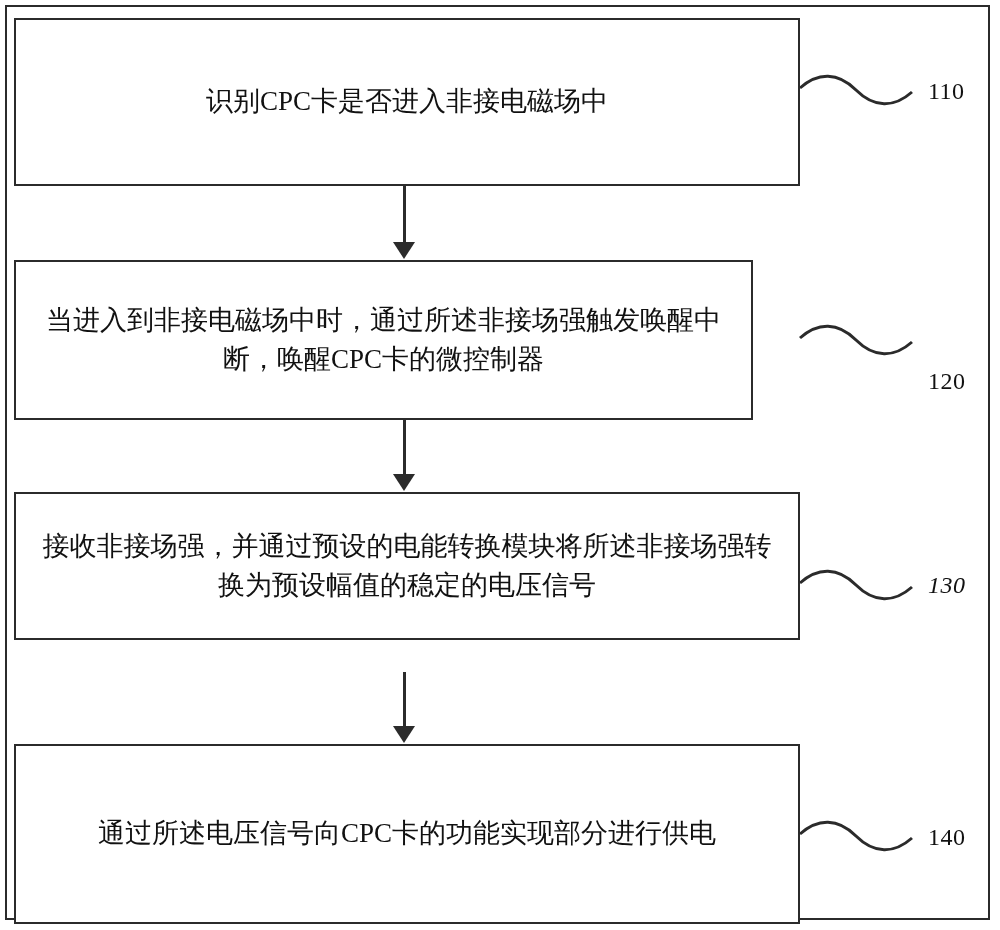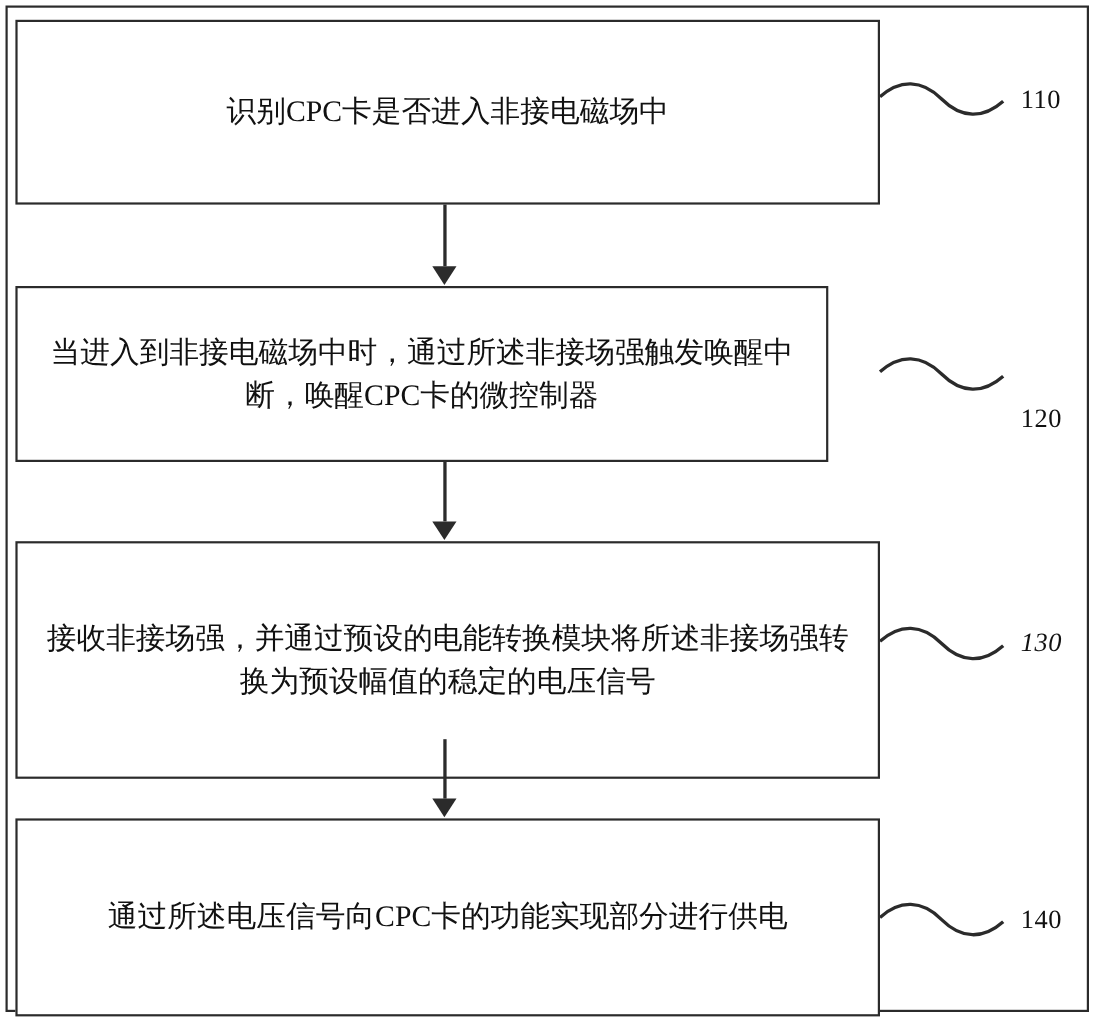--- a/index.html
+++ b/index.html
@@ -97,21 +97,21 @@
 
   <div class="node" style="left:14px; top:260px; width:739px; height:160px;">
     <span class="node-text">当进入到非接电磁场中时，通过所述非接场强触发唤醒中断，唤醒CPC卡的微控制器</span>
   </div>
 
   <div class="arrow" style="left:404px; top:420px;">
     <div class="shaft" style="height:54px;"></div>
     <div class="head" style="top:54px;"></div>
   </div>
 
-  <div class="node" style="left:14px; top:492px; width:786px; height:216px;">
+  <div class="node" style="left:14px; top:492px; width:786px; height:148px;">
     <span class="node-text">接收非接场强，并通过预设的电能转换模块将所述非接场强转换为预设幅值的稳定的电压信号</span>
   </div>
 
   <div class="arrow" style="left:404px; top:672px;">
     <div class="shaft" style="height:54px;"></div>
     <div class="head" style="top:54px;"></div>
   </div>
 
   <div class="node" style="left:14px; top:744px; width:786px; height:180px;">
     <span class="node-text">通过所述电压信号向CPC卡的功能实现部分进行供电</span>

